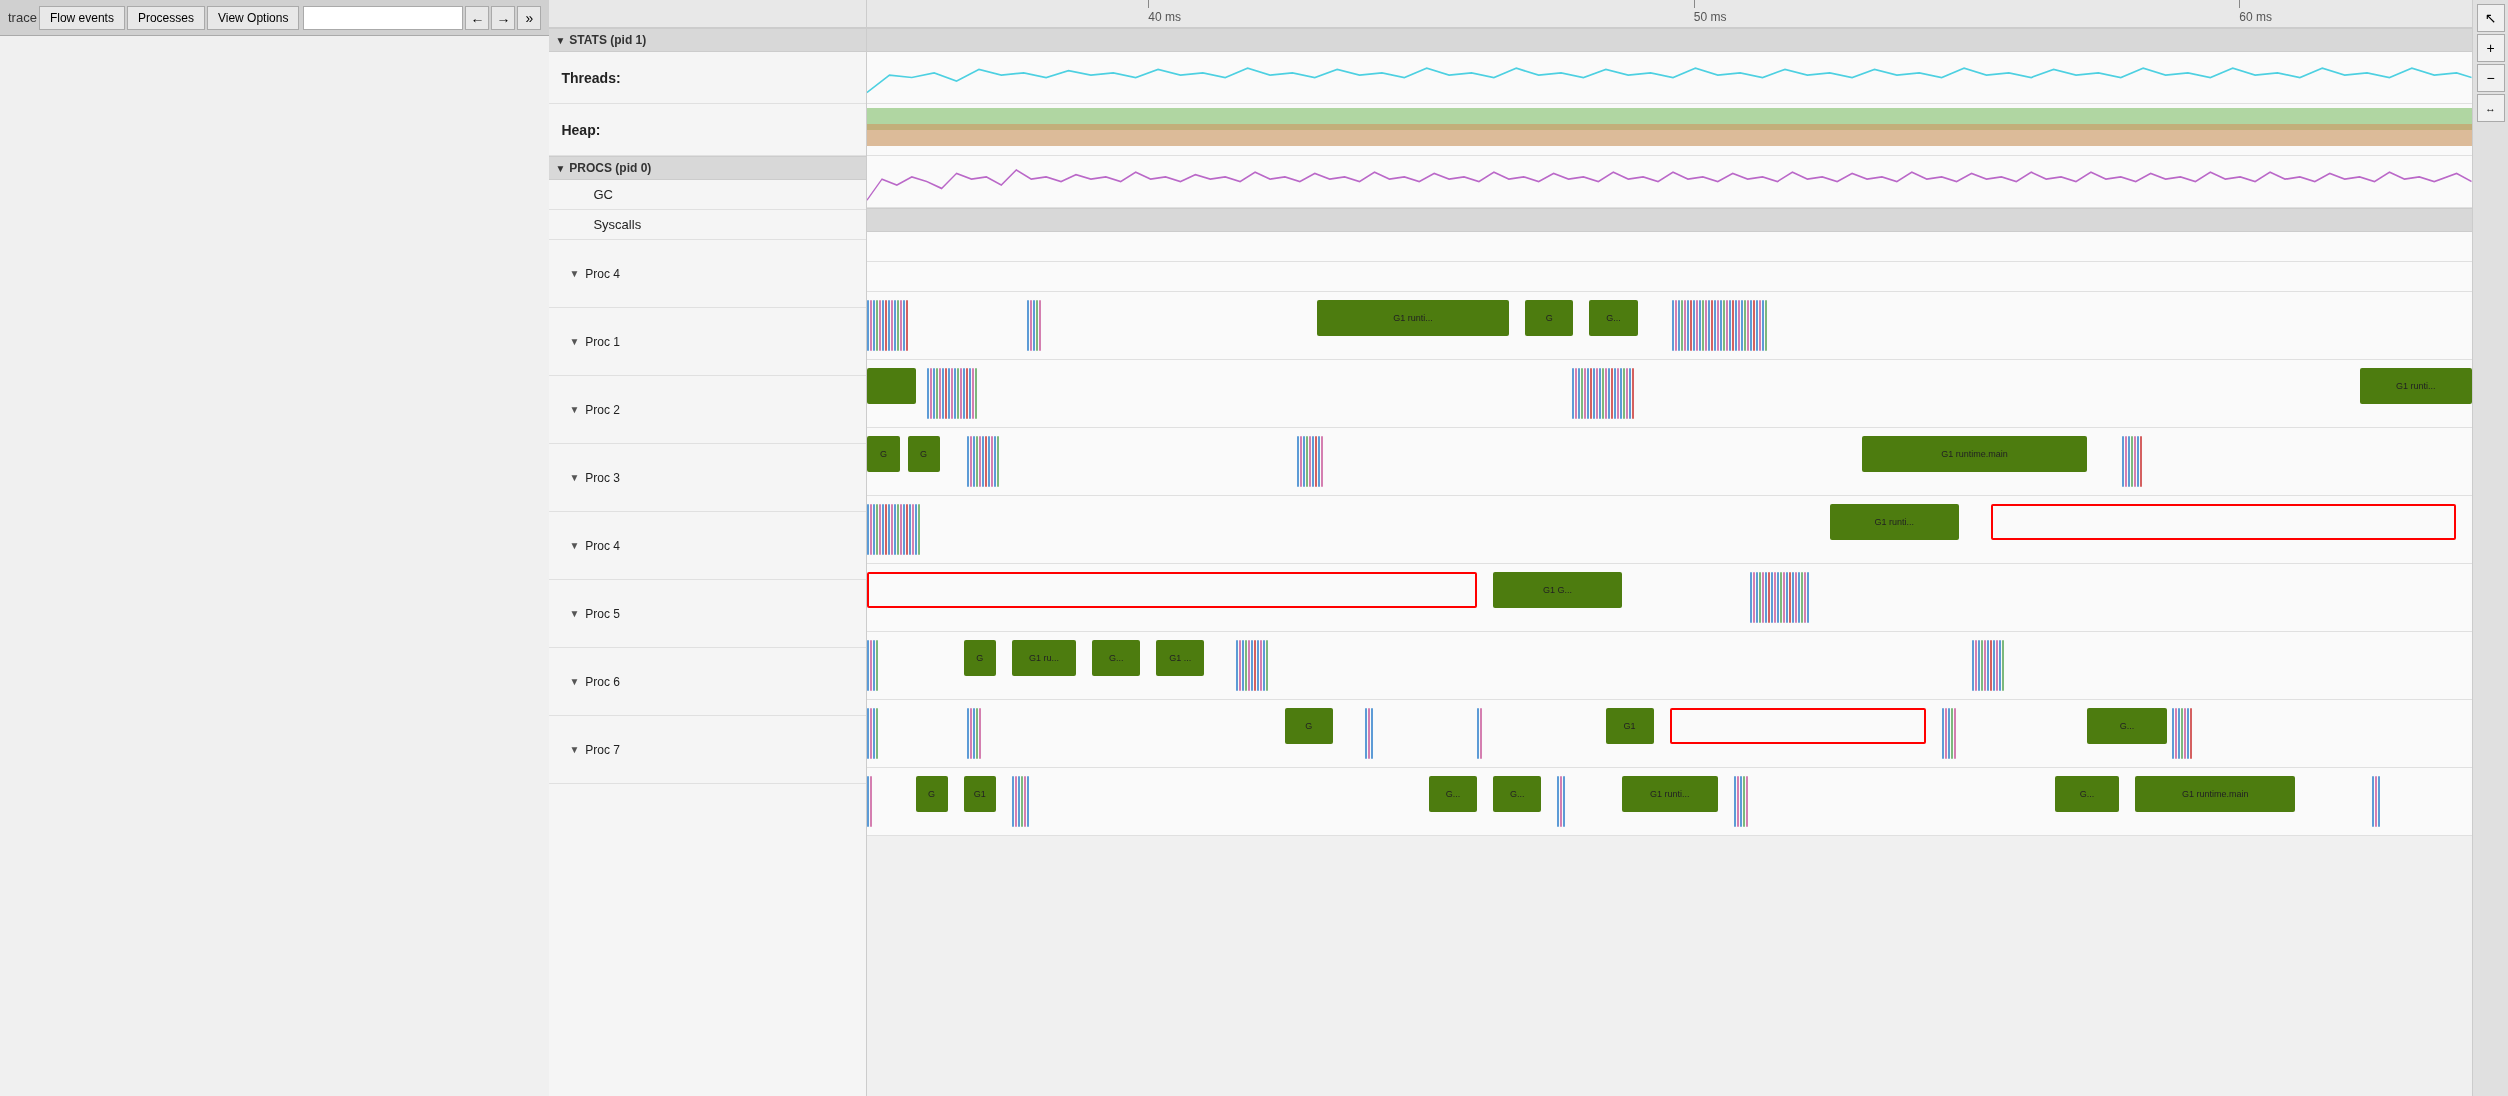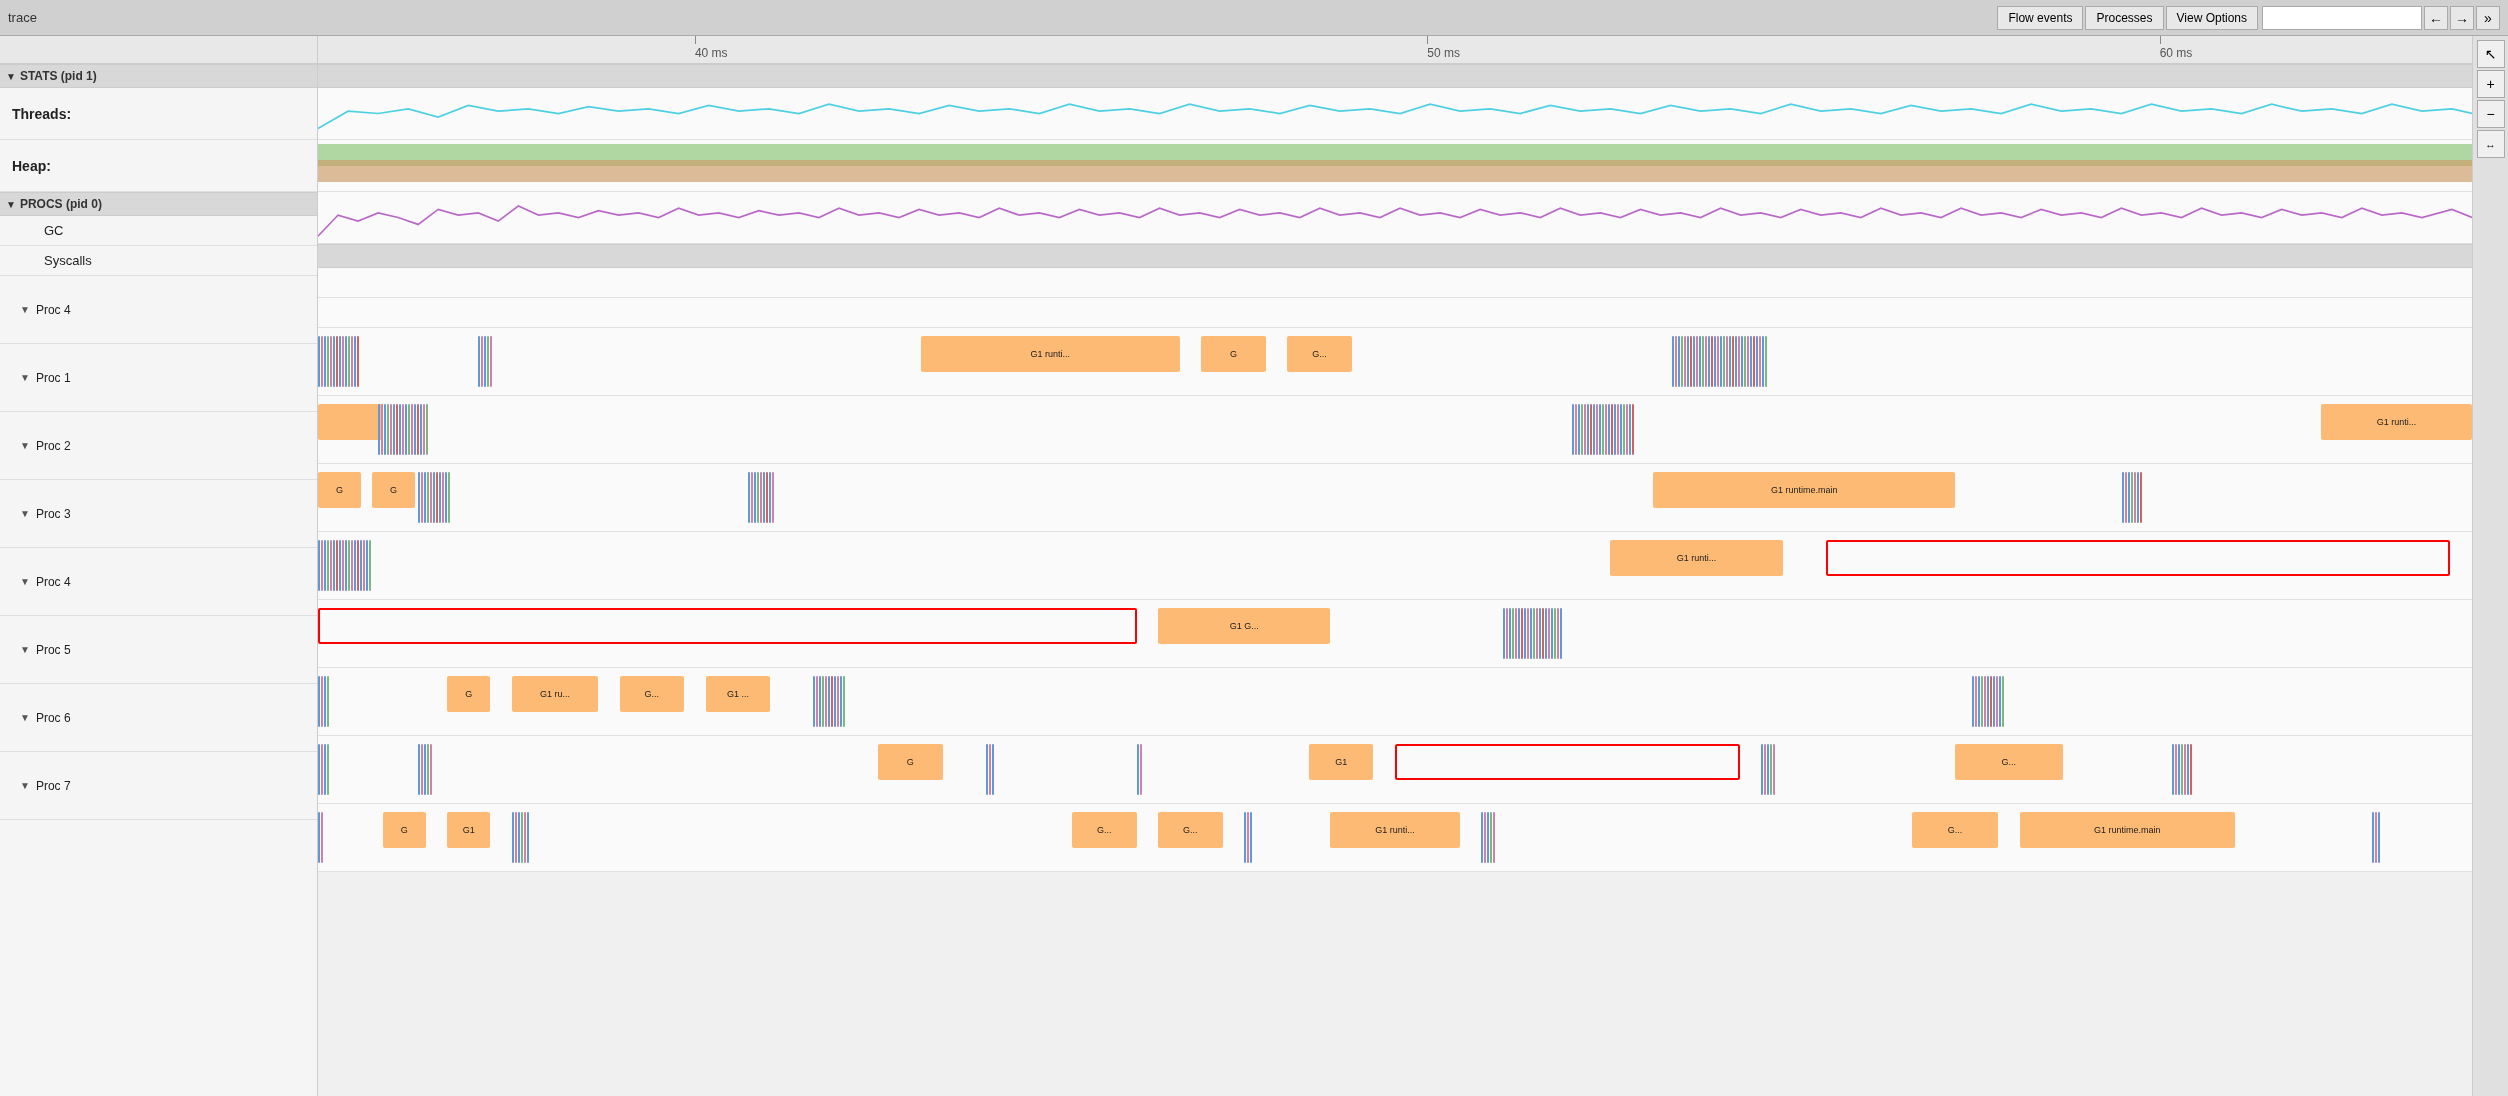--- a/index.html
+++ b/index.html
@@ -7,21 +7,21 @@
       font-family: Arial, sans-serif;
       font-size: 12px;
       background: #f0f0f0;
       overflow: hidden;
       width: 2508px;
       height: 1096px;
     }
 
     #app {
       display: flex;
-      flex-direction: column;
+      flex-direction: row;
       width: 100%;
       height: 100%;
     }
 
     
     #toolbar {
       display: flex;
       align-items: center;
       background: #d0d0d0;
       border-bottom: 1px solid #aaa;
@@ -217,21 +217,21 @@
       height: 36px;
       border-radius: 2px;
       display: flex;
       align-items: center;
       justify-content: center;
       font-size: 9px;
       color: #222;
       overflow: hidden;
       white-space: nowrap;
     }
-    .proc-bar.green { background: #fdba74; }
+    .proc-bar.green { background: #4d7c0f; }
     .proc-bar.outline {
       background: transparent;
       border: 2px solid red;
       z-index: 10;
     }
 
     
     .dense-ticks {
       position: absolute;
       top: 8px;

